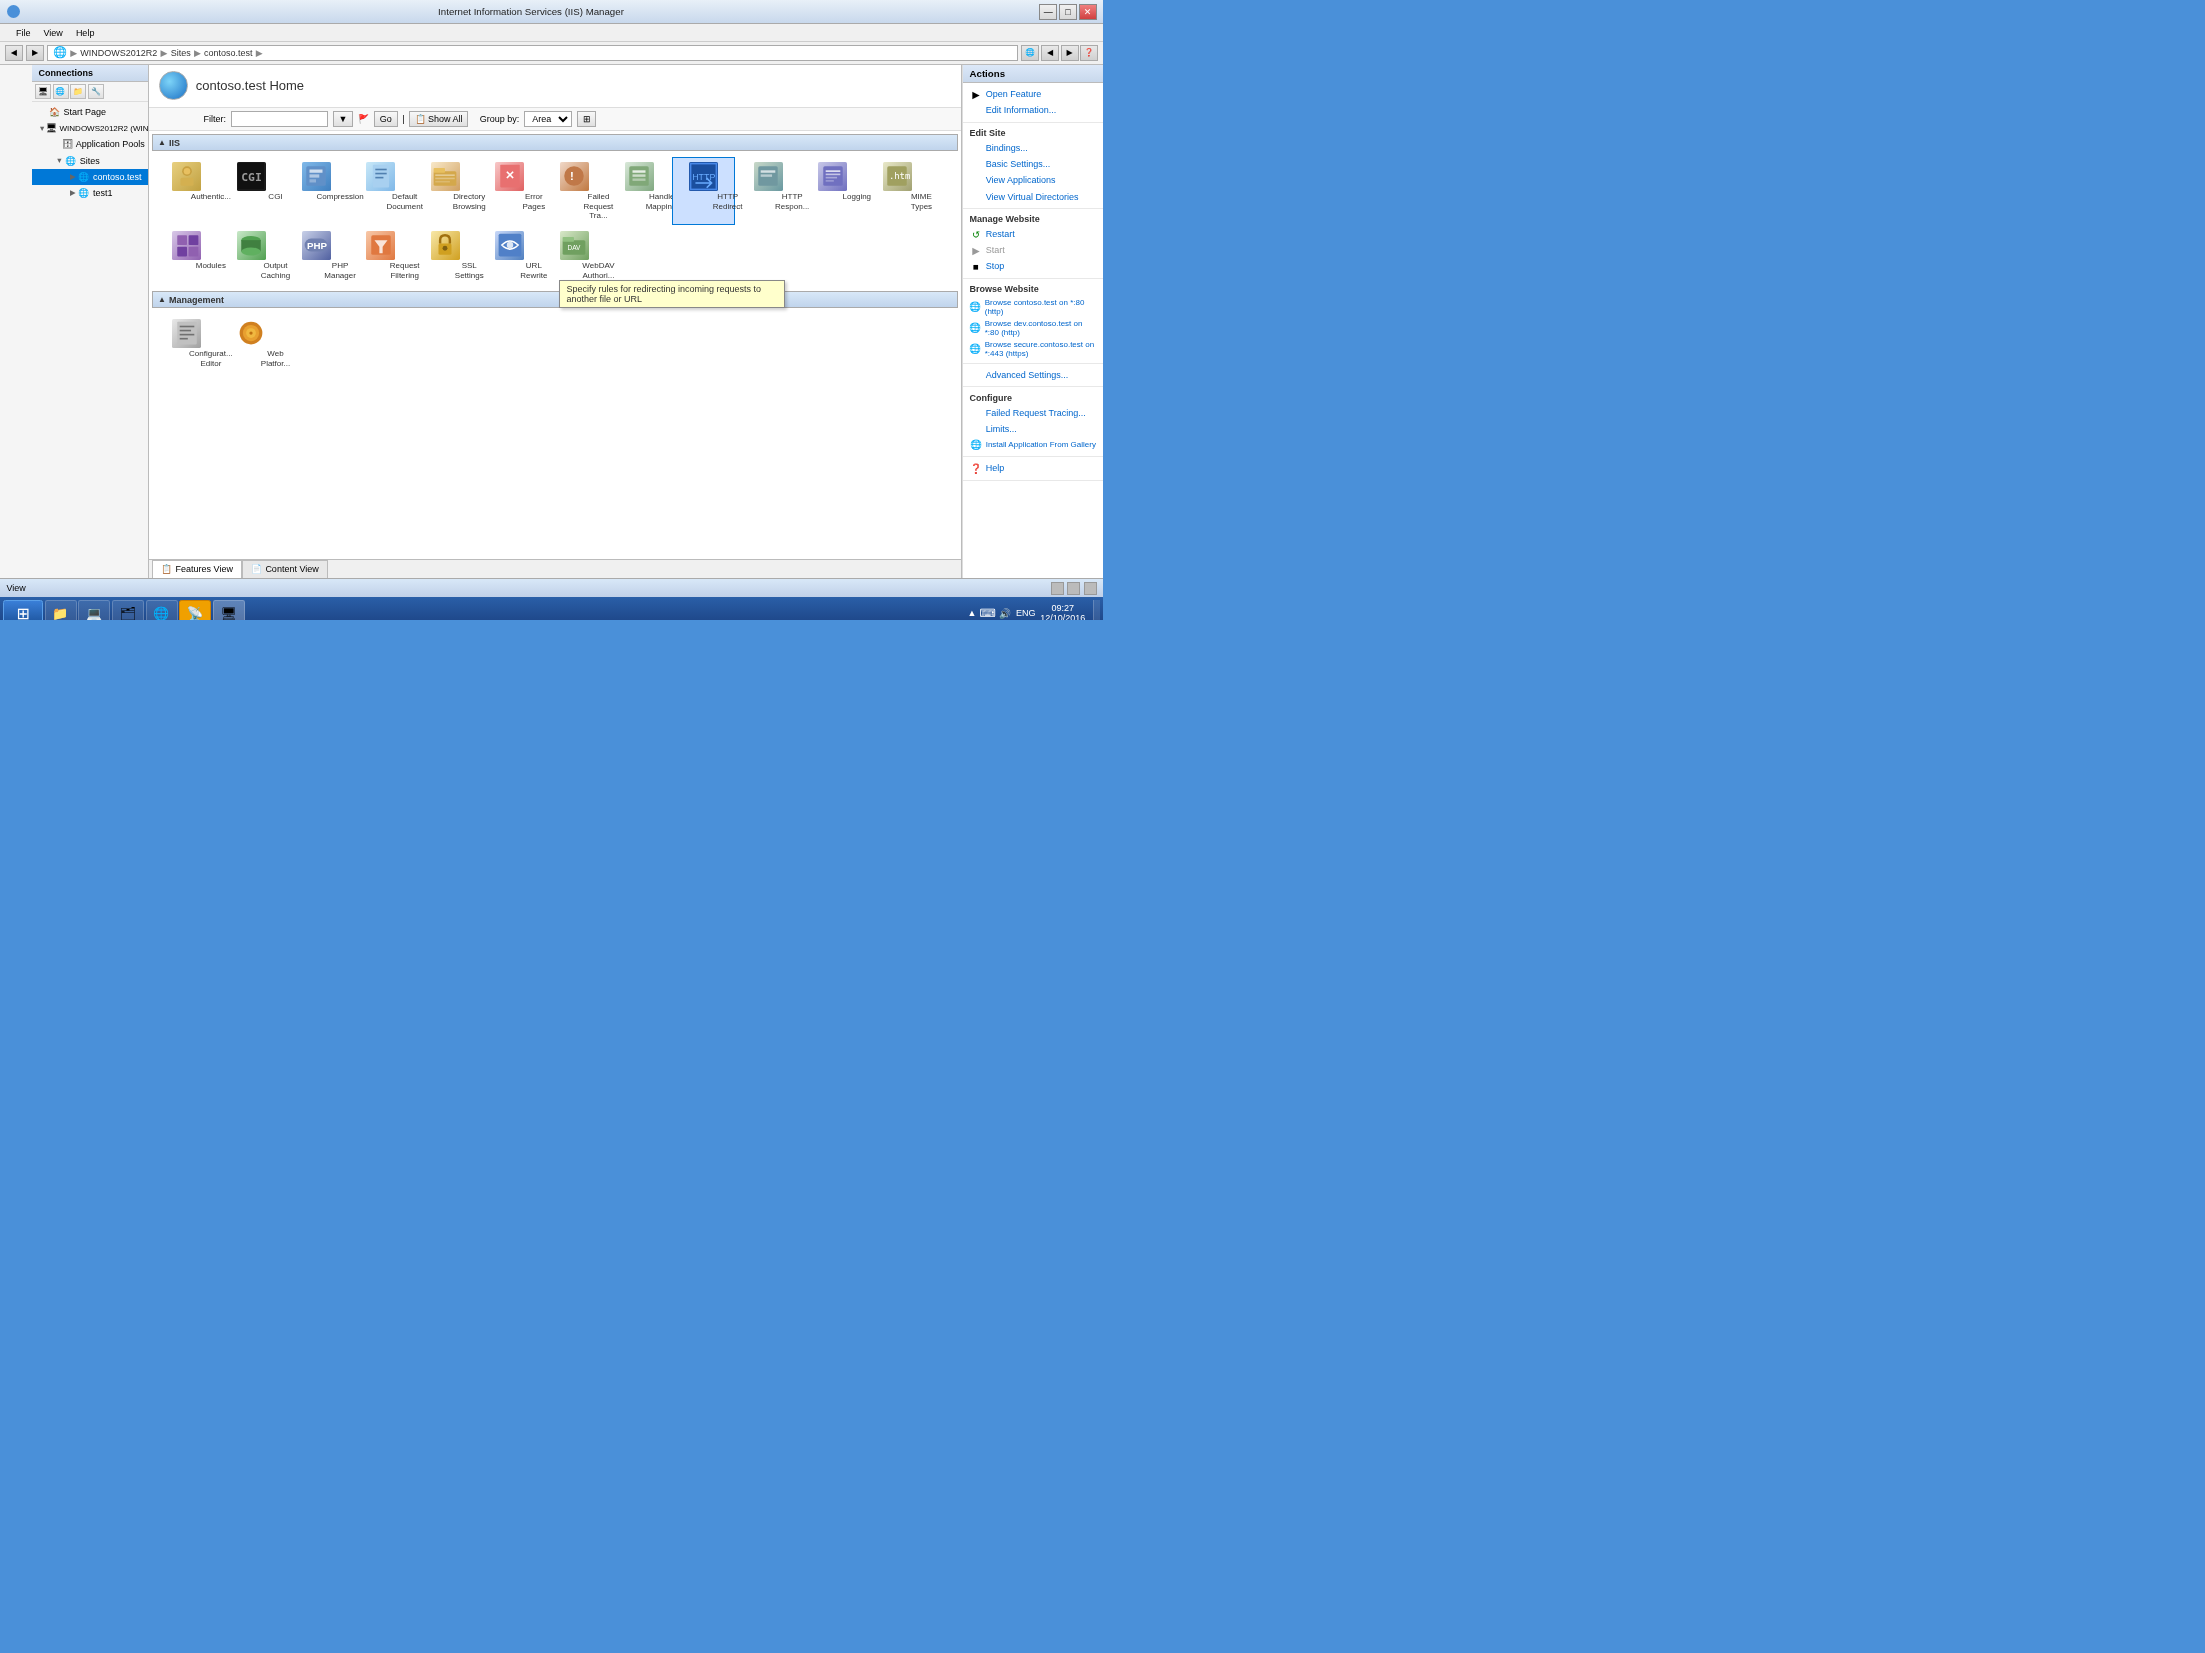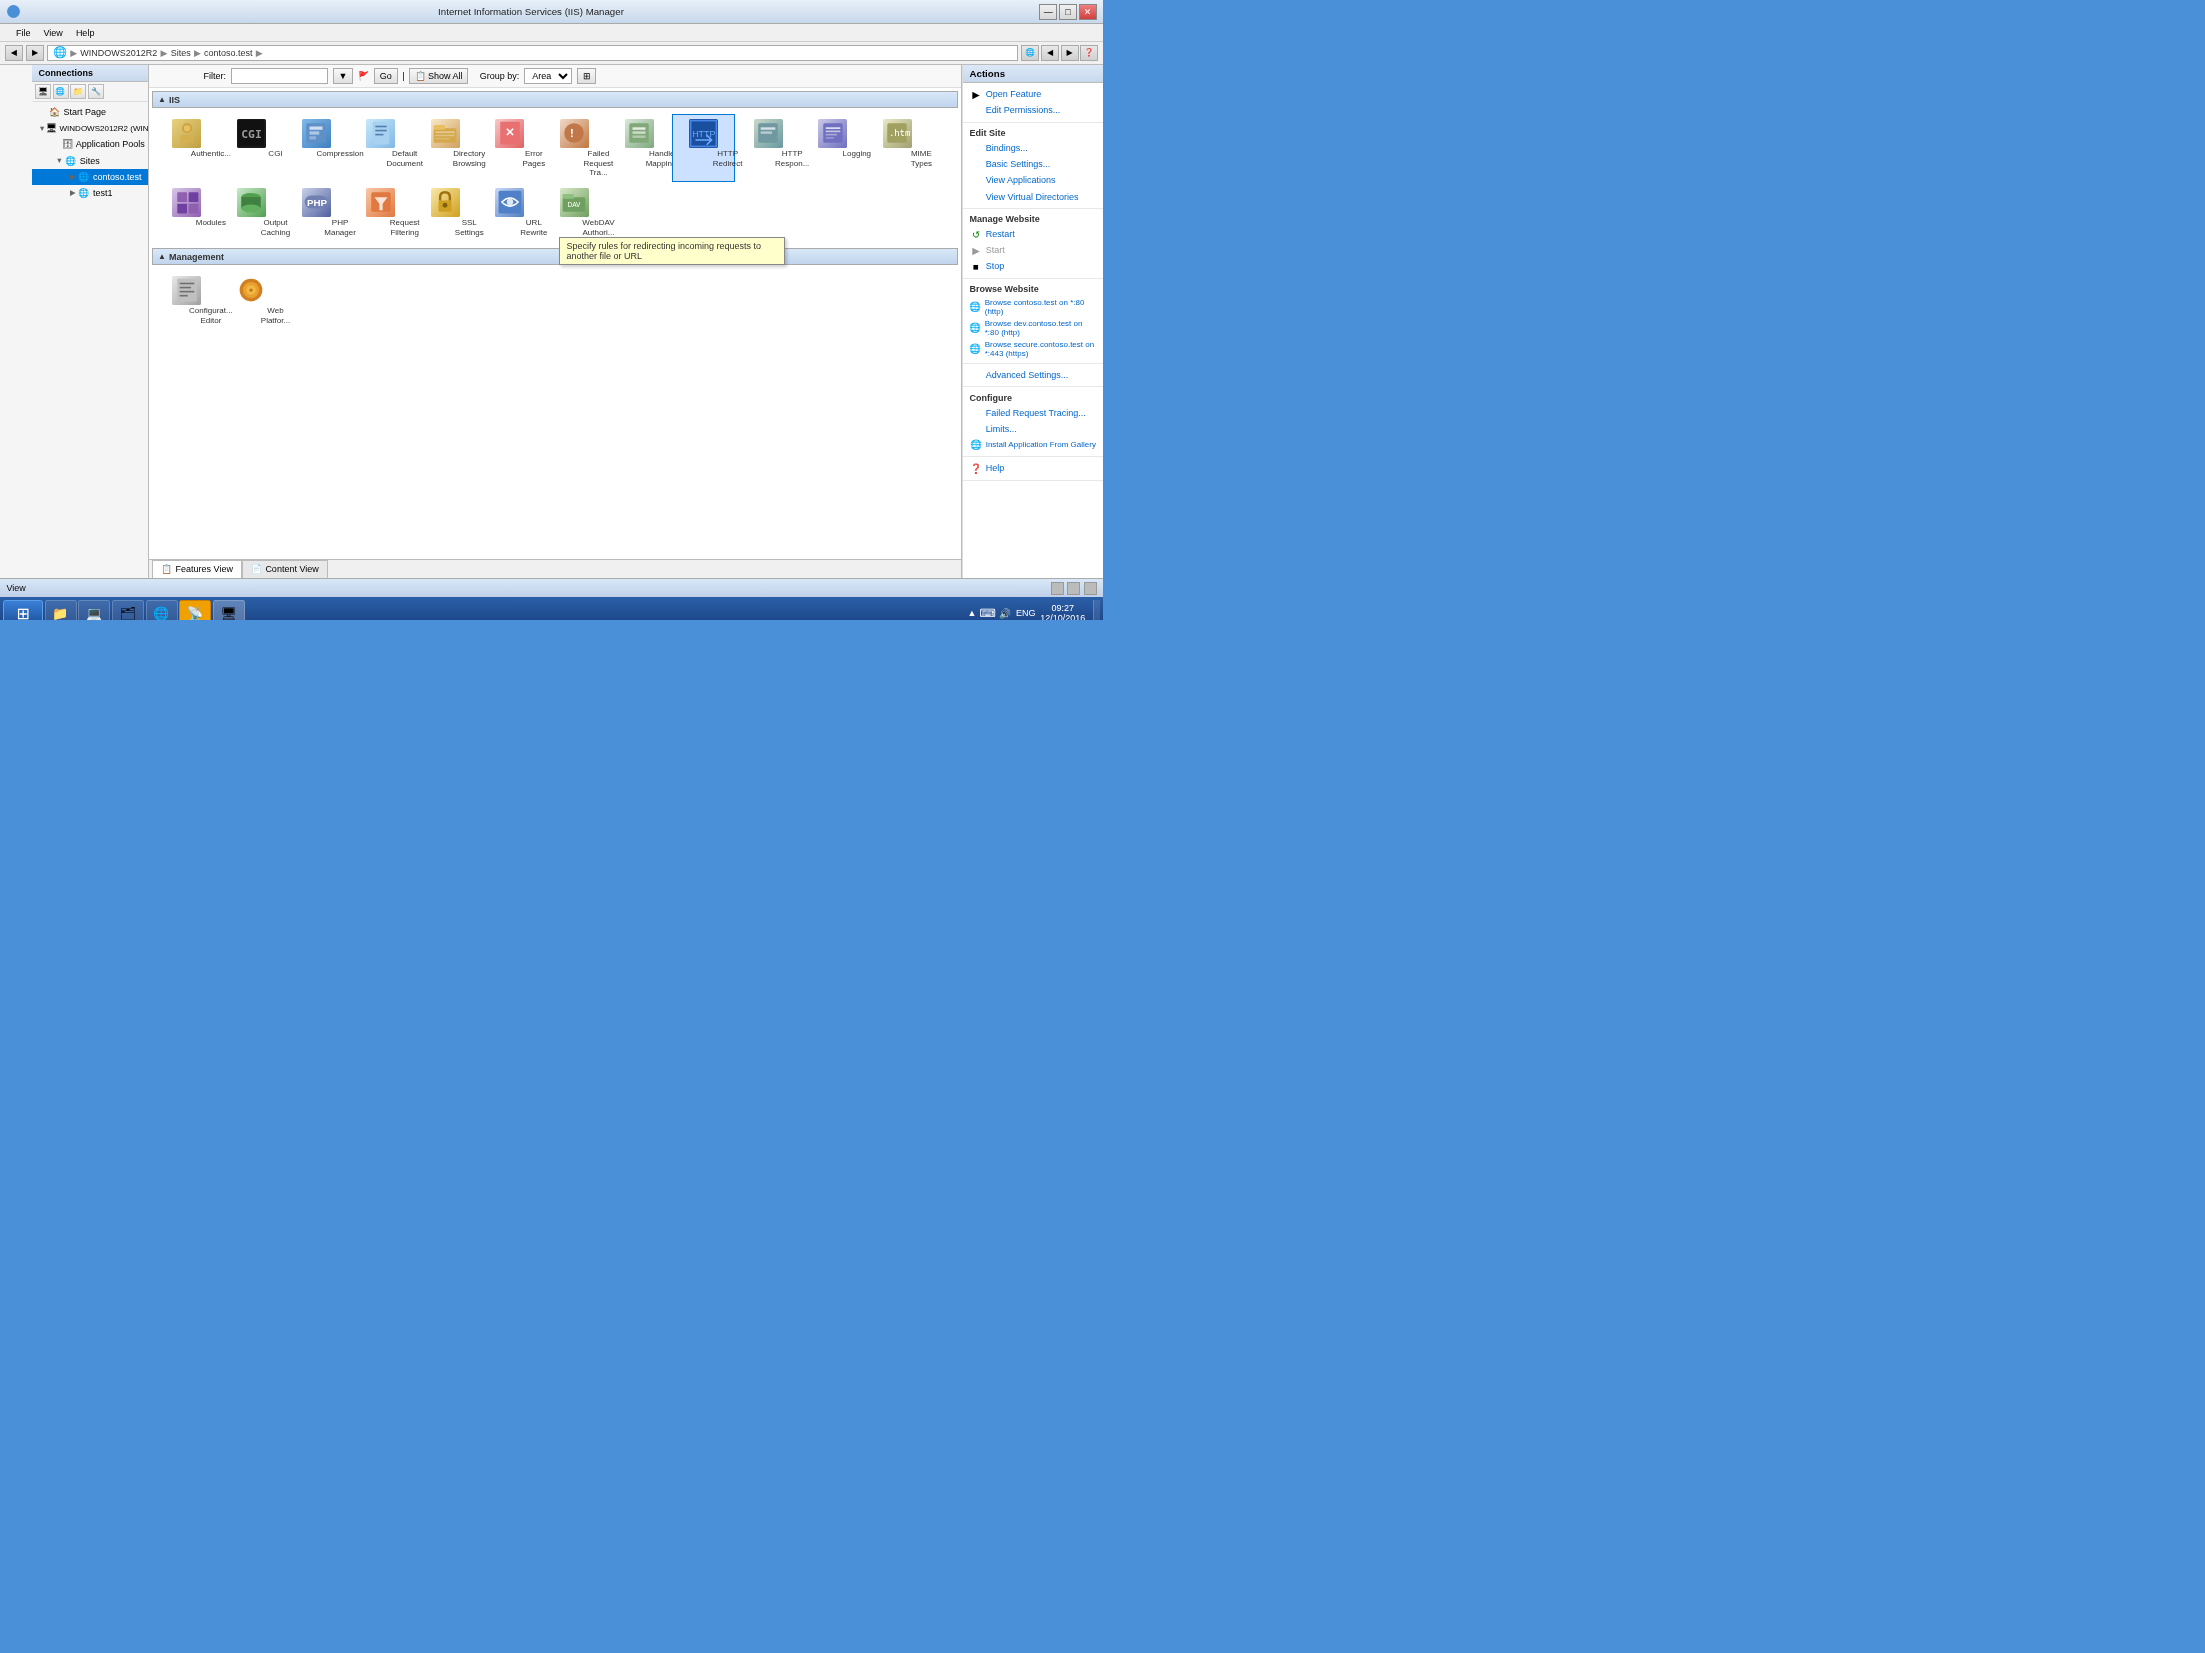--- a/index.html
+++ b/index.html
@@ -468,20 +468,24 @@
 
       <div class="tree-item" style="padding-left:36px;">
         <span class="expand-arrow">▶</span>
         <span class="tree-icon">🌐</span>
         <span>test1</span>
       </div>
     </div>
   </div>
 
   <div class="content-area">
+    <div class="content-header">
+      <div class="content-globe"></div>
+      <div class="content-title">contoso.test Home</div>
+    </div>
     <div class="filter-bar">
       <span class="filter-label">Filter:</span>
       <input class="filter-input" type="text" style="">
       <button class="filter-btn">▼</button>
       <span style="color:#888;">🚩</span>
       <button class="filter-btn">Go</button>
       <span>|</span>
       <button class="filter-btn" style="display:flex;align-items:center;gap:1.6px;">
           <span>📋</span> 
           <span>Show All</span>
@@ -767,21 +771,21 @@
   <div class="actions-panel">
     <div class="actions-header">Actions</div>
 
     <div class="actions-section">
       <div class="action-item">
         <span class="action-icon">▶</span>
         <span class="action-link">Open Feature</span>
       </div>
       <div class="action-item">
         <span class="action-icon">&nbsp;</span>
-        <span class="action-link">Edit Permissions...</span>
+        <span class="action-link">Edit Information...</span>
       </div>
     </div>
 
     <div class="actions-section">
       <div class="actions-section-title">Edit Site</div>
       <div class="action-item">
         <span class="action-icon">&nbsp;</span>
         <span class="action-link">Bindings...</span>
       </div>
       <div class="action-item">

